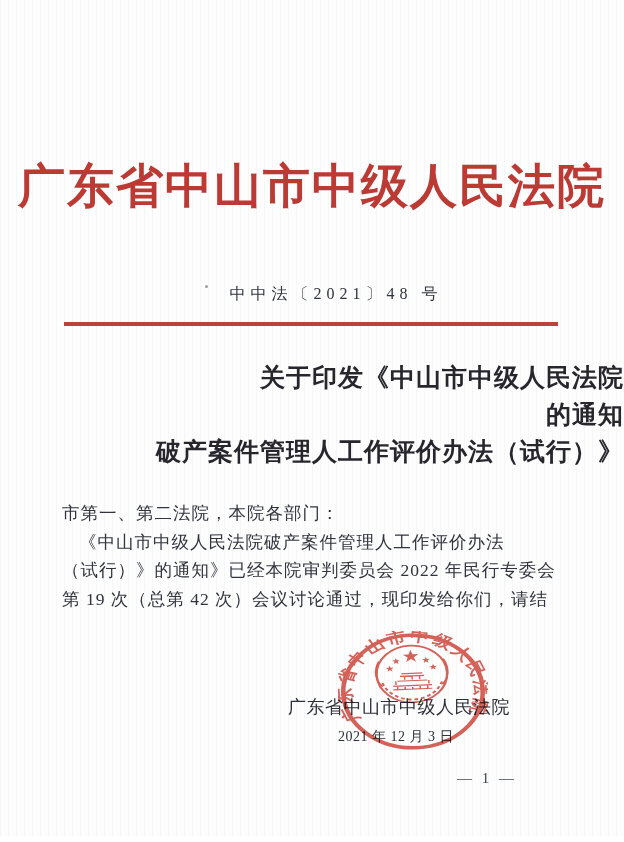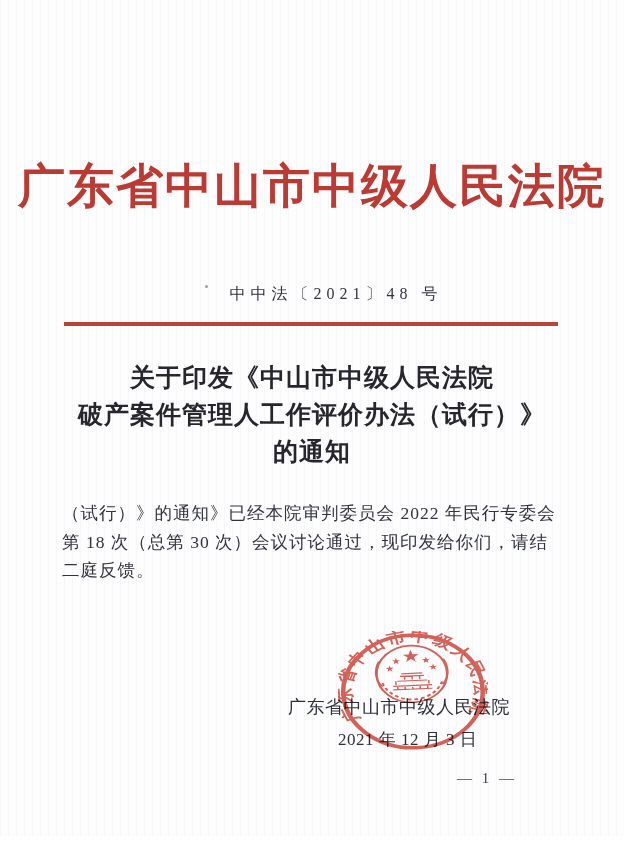--- a/index.html
+++ b/index.html
@@ -37,40 +37,40 @@
   .ink-speck{
     position:absolute;left:205px;top:285px;width:3px;height:3px;
     background:#6a6a70;border-radius:50%;opacity:.65;
   }
   .red-rule{
     position:absolute;left:64px;top:322px;width:494px;height:4px;
     background:var(--rule-red);
   }
   .doc-title{
     position:absolute;top:359px;left:0;width:624px;
-    text-align:center;
+    text-align:right;
     font-size:25px;font-weight:bold;letter-spacing:1px;
     color:#26262c;line-height:37px;
   }
   .doc-title div{white-space:nowrap;}
   .body-text{
     position:absolute;left:62px;top:499px;width:502px;
     font-size:17.5px;line-height:28.6px;letter-spacing:1px;
     color:var(--text-dark);
   }
   .body-text div{white-space:nowrap;}
   .body-text .indent{text-indent:17px;}
   .signature-org{
     position:absolute;left:288px;top:695px;
     font-size:18px;letter-spacing:0.5px;color:#2f3039;
     white-space:nowrap;
   }
   .signature-date{
     position:absolute;left:338px;top:728px;
-    font-size:17px;letter-spacing:0.5px;color:#2f3039;
+    font-size:14px;letter-spacing:0.5px;color:#2f3039;
     white-space:nowrap;
   }
   .seal{
     position:absolute;left:338px;top:631px;width:150px;height:121px;
     color:var(--seal-red);
     mix-blend-mode:multiply;opacity:.85;
   }
   .seal svg{width:100%;height:100%;display:block;}
   .page-number{
     position:absolute;left:437px;top:770px;width:100px;
@@ -86,28 +86,29 @@
   <div class="header-title">广东省中山市中级人民法院</div>
 
   <div class="ink-speck"></div>
 
   <div class="doc-number">中中法〔2021〕48 号</div>
 
   <div class="red-rule"></div>
 
   <div class="doc-title">
     <div>关于印发《中山市中级人民法院</div>
+    <div>的通知</div>
     <div>破产案件管理人工作评价办法（试行）》</div>
-    <div>的通知</div>
   </div>
 
   <div class="body-text">
+    <div>市第一、第二法院，本院各部门：</div>
+    <div class="indent">《中山市中级人民法院破产案件管理人工作评价办法</div>
     <div>（试行）》的通知》已经本院审判委员会 2022 年民行专委会</div>
-    <div>第 18 次（总第 30 次）会议讨论通过，现印发给你们，请结</div>
-    <div>二庭反馈。</div>
+    <div>第 19 次（总第 42 次）会议讨论通过，现印发给你们，请结</div>
   </div>
 
   <div class="signature-org">广东省中山市中级人民法院</div>
 
   <div class="signature-date">2021 年 12 月 3 日</div>
 
   <div class="seal">
     <svg viewBox="0 0 200 200" preserveAspectRatio="none">
       <defs>
         <path id="star5" d="M0,-10 L2.35,-3.24 L9.51,-3.09 L3.8,1.24 L5.88,8.09 L0,4 L-5.88,8.09 L-3.8,1.24 L-9.51,-3.09 L-2.35,-3.24 Z"></path>

